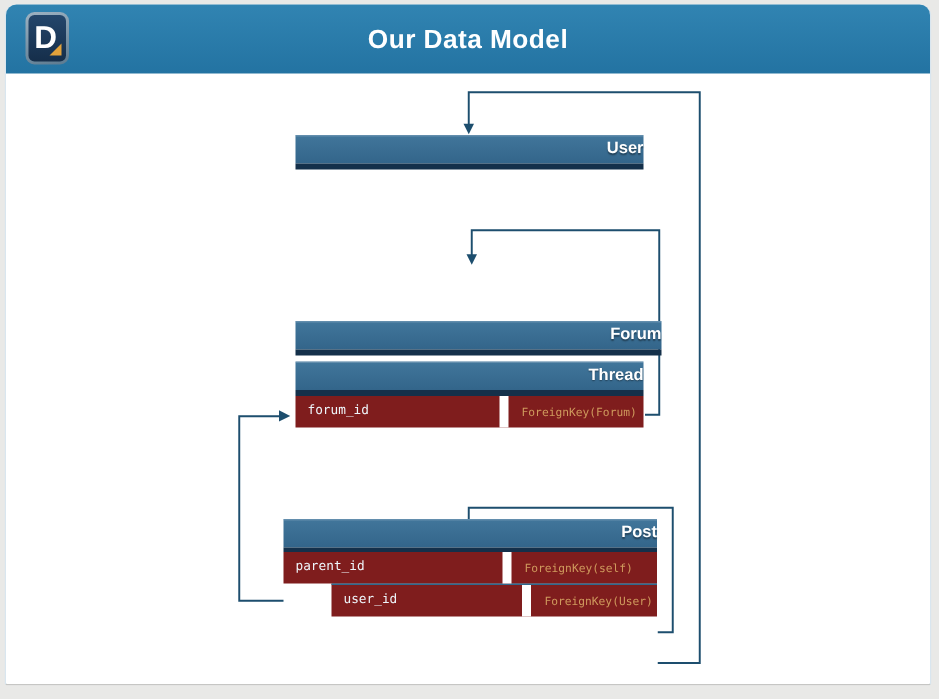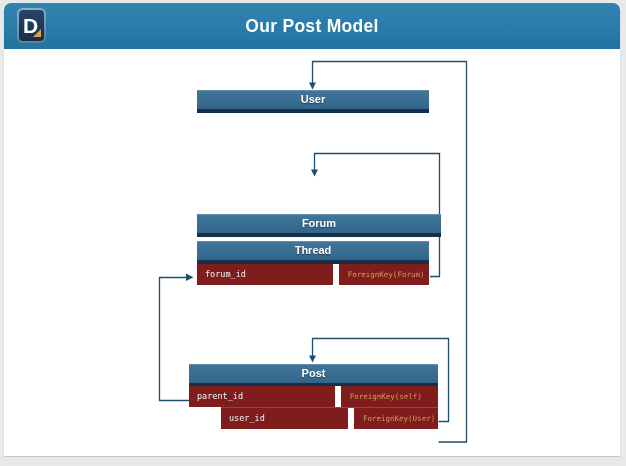--- a/index.html
+++ b/index.html
@@ -15,51 +15,51 @@
   .logo{position:absolute;left:13px;top:5px;width:29px;height:35px;border-radius:6px;
         background:linear-gradient(165deg,#9db2c2,#5c7a90);padding:0;box-sizing:border-box;}
   .logo-inner{position:absolute;left:2px;top:2px;right:2px;bottom:2px;border-radius:4px;
               background:linear-gradient(#24466b,#152e4a);}
   .logo-letter{position:absolute;left:0;right:2px;top:1px;bottom:0;display:flex;align-items:center;justify-content:center;
                color:#ffffff;font-size:21px;font-weight:bold;}
   .logo-wedge{position:absolute;right:3px;bottom:4px;width:0;height:0;
               border-left:8px solid transparent;border-bottom:8px solid #e2a23b;}
   
   .tbl{position:absolute;box-sizing:border-box;}
-  .thead{height:19px;line-height:19px;text-align:center;color:#ffffff;font-size:11px;font-weight:bold;
+  .thead{height:19px;line-height:19px;text-align:right;color:#ffffff;font-size:11px;font-weight:bold;
          text-shadow:0 1px 1px rgba(0,0,0,.4);
          background:linear-gradient(#41769b,#33658a);border-bottom:4px solid #14304a;
          box-shadow:inset 0 1px 0 rgba(255,255,255,.18);}
   .thead.h3{border-bottom-width:3px;}
   .trow{display:flex;height:21px;background:#7f1d1d;}
   .trow + .trow{border-top:1px solid #2d6a90;margin-left:32px;}
   .fname{flex:0 0 58.5%;box-sizing:border-box;padding-left:8px;line-height:21px;
          font-family:"DejaVu Sans Mono",monospace;font-size:8.5px;color:#eef5fa;}
   .ftype{flex:1;box-sizing:border-box;border-left:6px solid #ffffff;padding-left:9px;line-height:21px;
          font-family:"DejaVu Sans Mono",monospace;font-size:7.5px;color:#cf9a5d;}
   .tbl-user {left:193px;top:87px; width:232px;}
   .tbl-forum{left:193px;top:175px;width:244px;margin-top:36px;}
   .tbl-thread{left:193px;top:238px;width:232px;}
-  .tbl-post{left:185px;top:361px;width:249px;}
+  .tbl-post{left:185px;top:343px;width:249px;}
   .connectors{position:absolute;left:0;top:0;pointer-events:none;}
 </style>
 </head>
 <body>
 
 <div class="screen">
   <div class="slide">
 
     <div class="titlebar">
       <div class="logo">
         <div class="logo-inner">
           <div class="logo-letter">D</div>
           <div class="logo-wedge"></div>
         </div>
       </div>
-      <div class="page-title">Our Post Model</div>
+      <div class="page-title">Our Data Model</div>
     </div>
 
     <svg class="connectors" width="616" height="453" viewBox="0 0 616 453">
       <g stroke="#1d4e6e" stroke-width="1.3" fill="none">
         <path d="M434.5,439 H462.5 V58.5 H308.5 V80"></path>
         <path d="M426,273.5 H435.5 V150.5 H310.5 V167"></path>
         <path d="M185,397.5 H155.5 V274.5 H182"></path>
         <path d="M434.5,418.5 H444.5 V335.5 H308.5 V353"></path>
       </g>
       <g fill="#1d4e6e" stroke="none">

